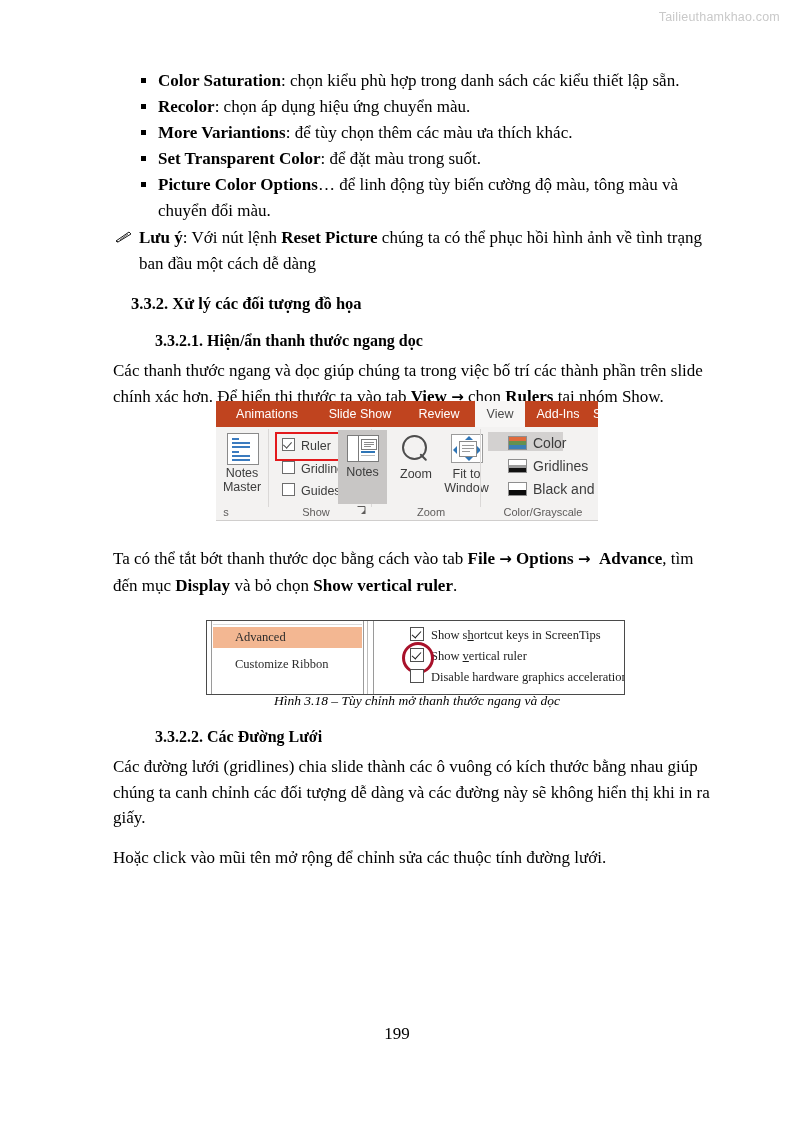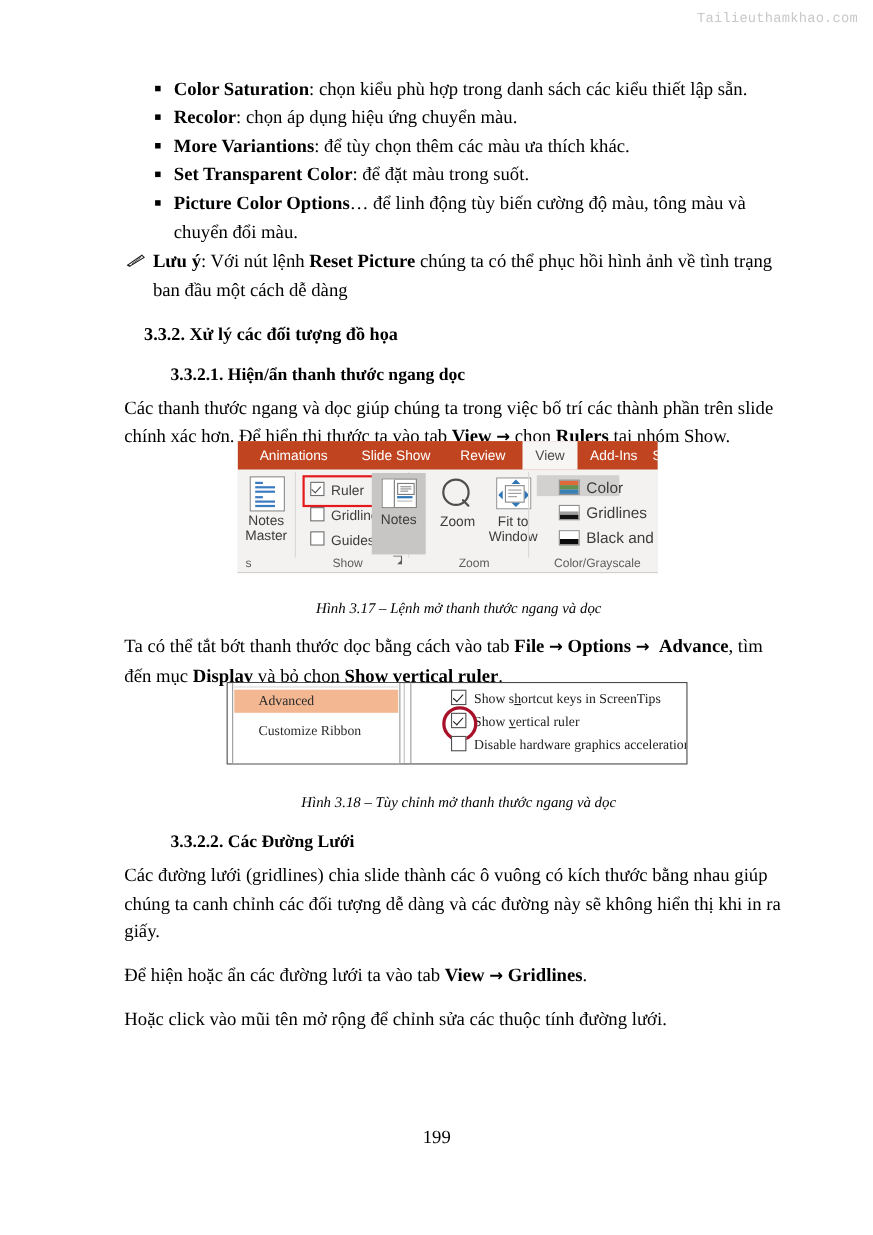--- a/index.html
+++ b/index.html
@@ -6,21 +6,21 @@
   body{
     width:794px;height:1123px;background:#ffffff;position:relative;
     font-family:"Liberation Serif",serif;color:#000;
     -webkit-font-smoothing:antialiased;
   }
   .page{position:absolute;inset:0;}
 
   
   .watermark{
     position:absolute;top:10px;right:14px;
-    font-family:Liberation Mono, monospace;
+    font-family:Liberation Sans, sans-serif;
     font-size:12.5px;color:#c9c9c9;letter-spacing:.2px;white-space:nowrap;
   }
 
   
   .content{position:absolute;left:113px;top:68px;width:608px;}
 
   .bullets{list-style:none;margin:0;padding:0;}
   .bullets li{
     position:relative;padding-left:45px;
     font-size:17px;line-height:25.5px;margin:0 0 0.5px 0;
@@ -212,33 +212,31 @@
       <b>Lưu ý</b><span>: Với nút lệnh </span><b>Reset Picture</b><span> chúng ta có thể phục hồi hình ảnh về tình trạng ban đầu một cách dễ dàng</span>
     </div>
 
     <h3 class="sec">3.3.2. Xử lý các đối tượng đồ họa</h3>
     <h4 class="subsec">3.3.2.1. Hiện/ẩn thanh thước ngang dọc</h4>
 
     <p class="para"><span>Các thanh thước ngang và dọc giúp chúng ta trong việc bố trí các thành phần trên slide chính xác hơn. Để hiển thị thước ta vào tab </span><b>View</b> <span class="arrow">→</span><span> chọn </span><b>Rulers</b><span> tại nhóm Show.</span></p>
 
     <div class="spacer-fig" style="height:124px"></div>
 
-    <p class="cap">Hình 3.17 – Lệnh mở thanh thước ngang và dọc</p>
 
     <p class="para" style="margin-top:12px"><span>Ta có thể tắt bớt thanh thước dọc bằng cách vào tab </span><b>File</b> <span class="arrow">→</span> <b>Options</b> <span class="arrow">→</span> &nbsp;<b>Advance</b><span>, tìm đến mục </span><b>Display</b><span> và bỏ chọn </span><b>Show vertical ruler</b><span>.</span></p>
 
     <div class="spacer-fig" style="height:84px"></div>
 
     <p class="cap">Hình 3.18 – Tùy chỉnh mở thanh thước ngang và dọc</p>
 
     <h4 class="subsec" style="margin-top:14px">3.3.2.2. Các Đường Lưới</h4>
 
     <p class="para">Các đường lưới (gridlines) chia slide thành các ô vuông có kích thước bằng nhau giúp chúng ta canh chỉnh các đối tượng dễ dàng và các đường này sẽ không hiển thị khi in ra giấy.</p>
 
-    <p class="para" style="margin-top:14px"><span>Để hiện hoặc ẩn các đường lưới ta vào tab </span><b>View</b> <span class="arrow">→</span> <b>Gridlines</b><span>.</span></p>
 
     <p class="para" style="margin-top:14px">Hoặc click vào mũi tên mở rộng để chỉnh sửa các thuộc tính đường lưới.</p>
   </div>
 
   <div class="fig-ribbon">
 
     <div class="rb-tabs">
       <div class="rb-tab" style="left:9px;width:84px">Animations</div>
       <div class="rb-tab" style="left:104px;width:80px">Slide Show</div>
       <div class="rb-tab" style="left:192px;width:62px">Review</div>

